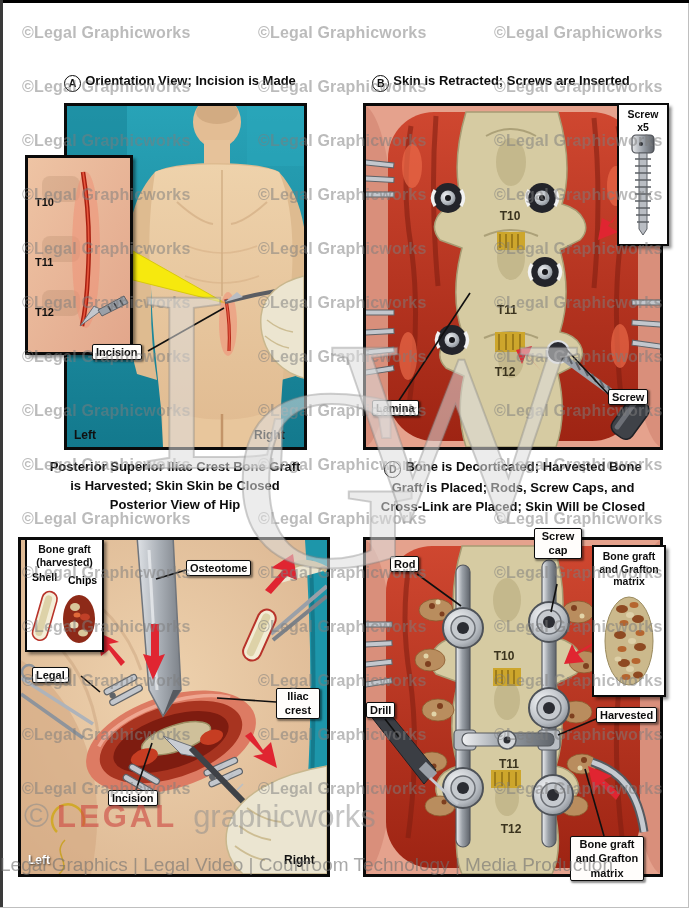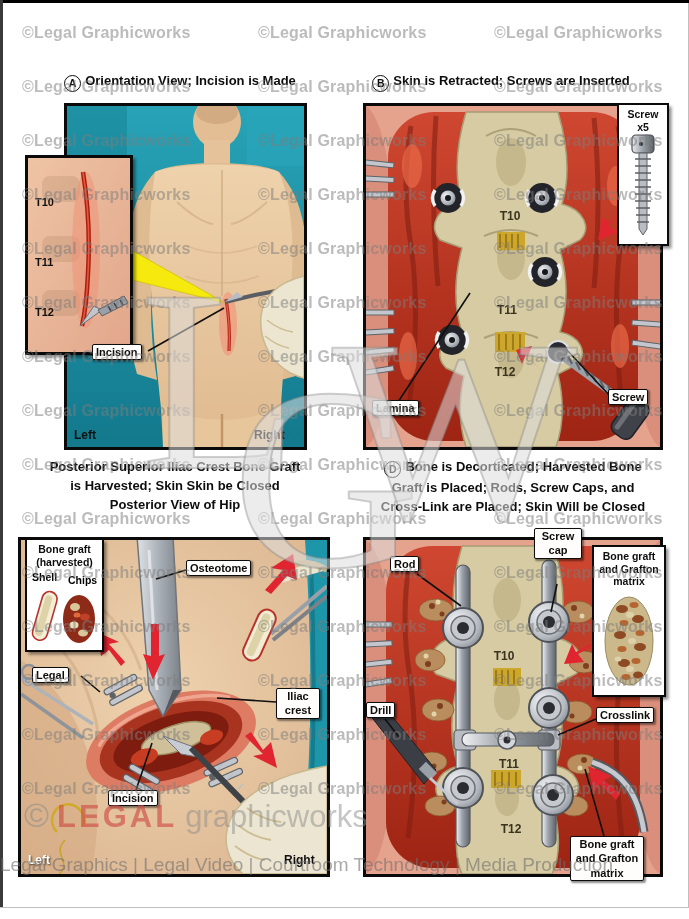--- a/index.html
+++ b/index.html
@@ -24,21 +24,21 @@
   .leadsvg{position:absolute;left:0;top:0;z-index:21;pointer-events:none;}
   .wm{position:absolute;left:0;top:0;width:689px;height:919px;z-index:40;pointer-events:none;}
   .wm-tile{position:absolute;font:600 16px "Liberation Sans",sans-serif;
            color:rgba(125,125,125,.52);white-space:nowrap;letter-spacing:.2px;}
   .wm-big{position:absolute;font:400 260px/1 "Liberation Serif",serif;
           color:rgba(255,255,255,.40);-webkit-text-stroke:2px rgba(135,135,135,.38);
           text-shadow:0 0 1px rgba(130,130,130,.25);}
   .wm-red{position:absolute;left:24px;top:796px;white-space:nowrap;}
   .wm-red .sym{font:400 34px "Liberation Sans",sans-serif;color:rgba(140,140,140,.55);margin-right:8px;}
   .wm-red .w1{font:bold 31px "Liberation Sans",sans-serif;color:rgba(205,72,66,.62);letter-spacing:3px;}
-  .wm-red .w2{font:400 31px "Liberation Sans",sans-serif;color:rgba(140,140,140,.5);margin-left:8px;}
+  .wm-red .w2{font:400 31px "Liberation Sans",sans-serif;color:rgba(140,140,140,.5);margin-left:16px;}
   .wm-media{position:absolute;left:366px;top:800px;white-space:nowrap;}
   .wm-media .play{display:inline-block;width:30px;height:30px;border-radius:50%;
           background:rgba(200,200,200,.55);color:rgba(255,255,255,.85);font-size:14px;
           line-height:30px;text-align:center;vertical-align:-4px;}
   .wm-media .mt{font:400 30px "Liberation Sans",sans-serif;color:rgba(238,238,238,.72);
           letter-spacing:2px;margin-left:8px;text-shadow:0 0 1px rgba(150,150,150,.4);}
   .wm-footer{position:absolute;left:0;top:854px;width:689px;text-align:left;
           font:400 19px "Liberation Sans",sans-serif;color:rgba(112,112,112,.6);}
   .insetTitle{font:bold 10.5px/1.2 "Liberation Sans",sans-serif;color:#0d0d0d;text-align:center;}
   .svgT{font:bold 12px "Liberation Sans",sans-serif;fill:#3a331e;}
@@ -591,21 +591,21 @@
   <div class="lbl" style="left:186px;top:560px;">Osteotome</div>
   <div class="lbl" style="left:32px;top:667px;">Legal</div>
   <div class="lbl" style="left:276px;top:688px;width:36px;">Iliac crest</div>
   <div class="lbl" style="left:108px;top:790px;">Incision</div>
   <div class="corner" style="left:28px;top:853px;color:#fff;text-shadow:1px 1px 2px rgba(0,0,0,.7);">Left</div>
   <div class="corner" style="left:284px;top:853px;color:#111;">Right</div>
 
   <div class="lbl" style="left:390px;top:556px;">Rod</div>
   <div class="lbl" style="left:534px;top:528px;width:40px;">Screw cap</div>
   <div class="lbl" style="left:366px;top:702px;">Drill</div>
-  <div class="lbl" style="left:596px;top:707px;">Crosslink</div>
+  <div class="lbl" style="left:596px;top:707px;">Harvested</div>
   <div class="lbl" style="left:570px;top:836px;width:66px;">Bone graft and Grafton matrix</div>
 
   <div class="wm">
     <div id="wm-tiles">
         <span class="wm-tile" style="left: 22px; top: 24px;">©Legal Graphicworks</span>
         <span class="wm-tile" style="left: 258px; top: 24px;">©Legal Graphicworks</span>
         <span class="wm-tile" style="left: 494px; top: 24px;">©Legal Graphicworks</span>
         <span class="wm-tile" style="left: 22px; top: 78px;">©Legal Graphicworks</span>
         <span class="wm-tile" style="left: 258px; top: 78px;">©Legal Graphicworks</span>
         <span class="wm-tile" style="left: 494px; top: 78px;">©Legal Graphicworks</span>

